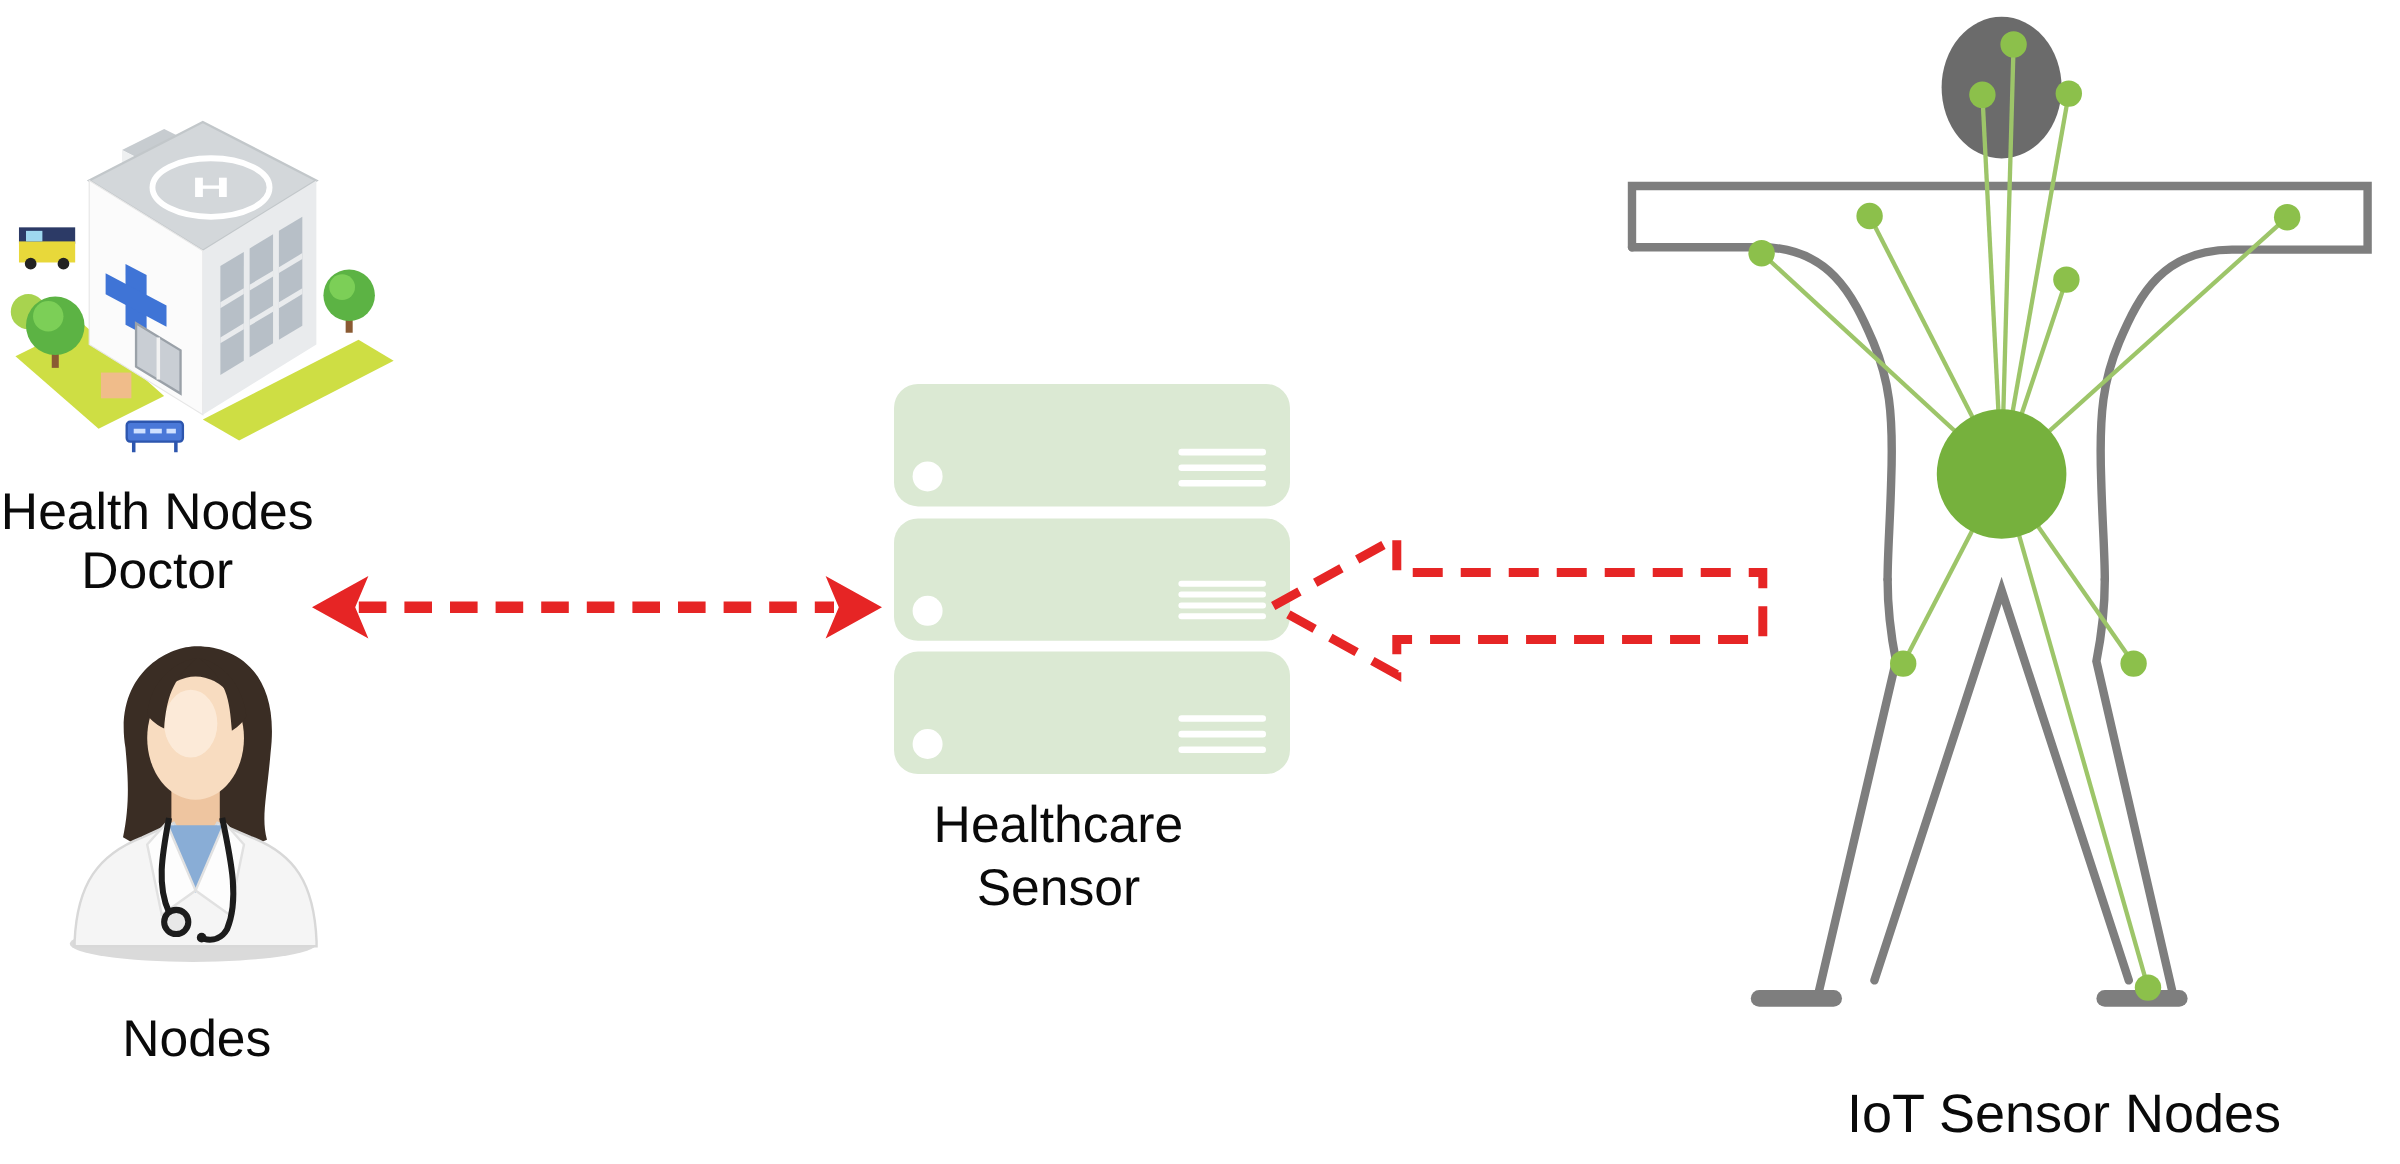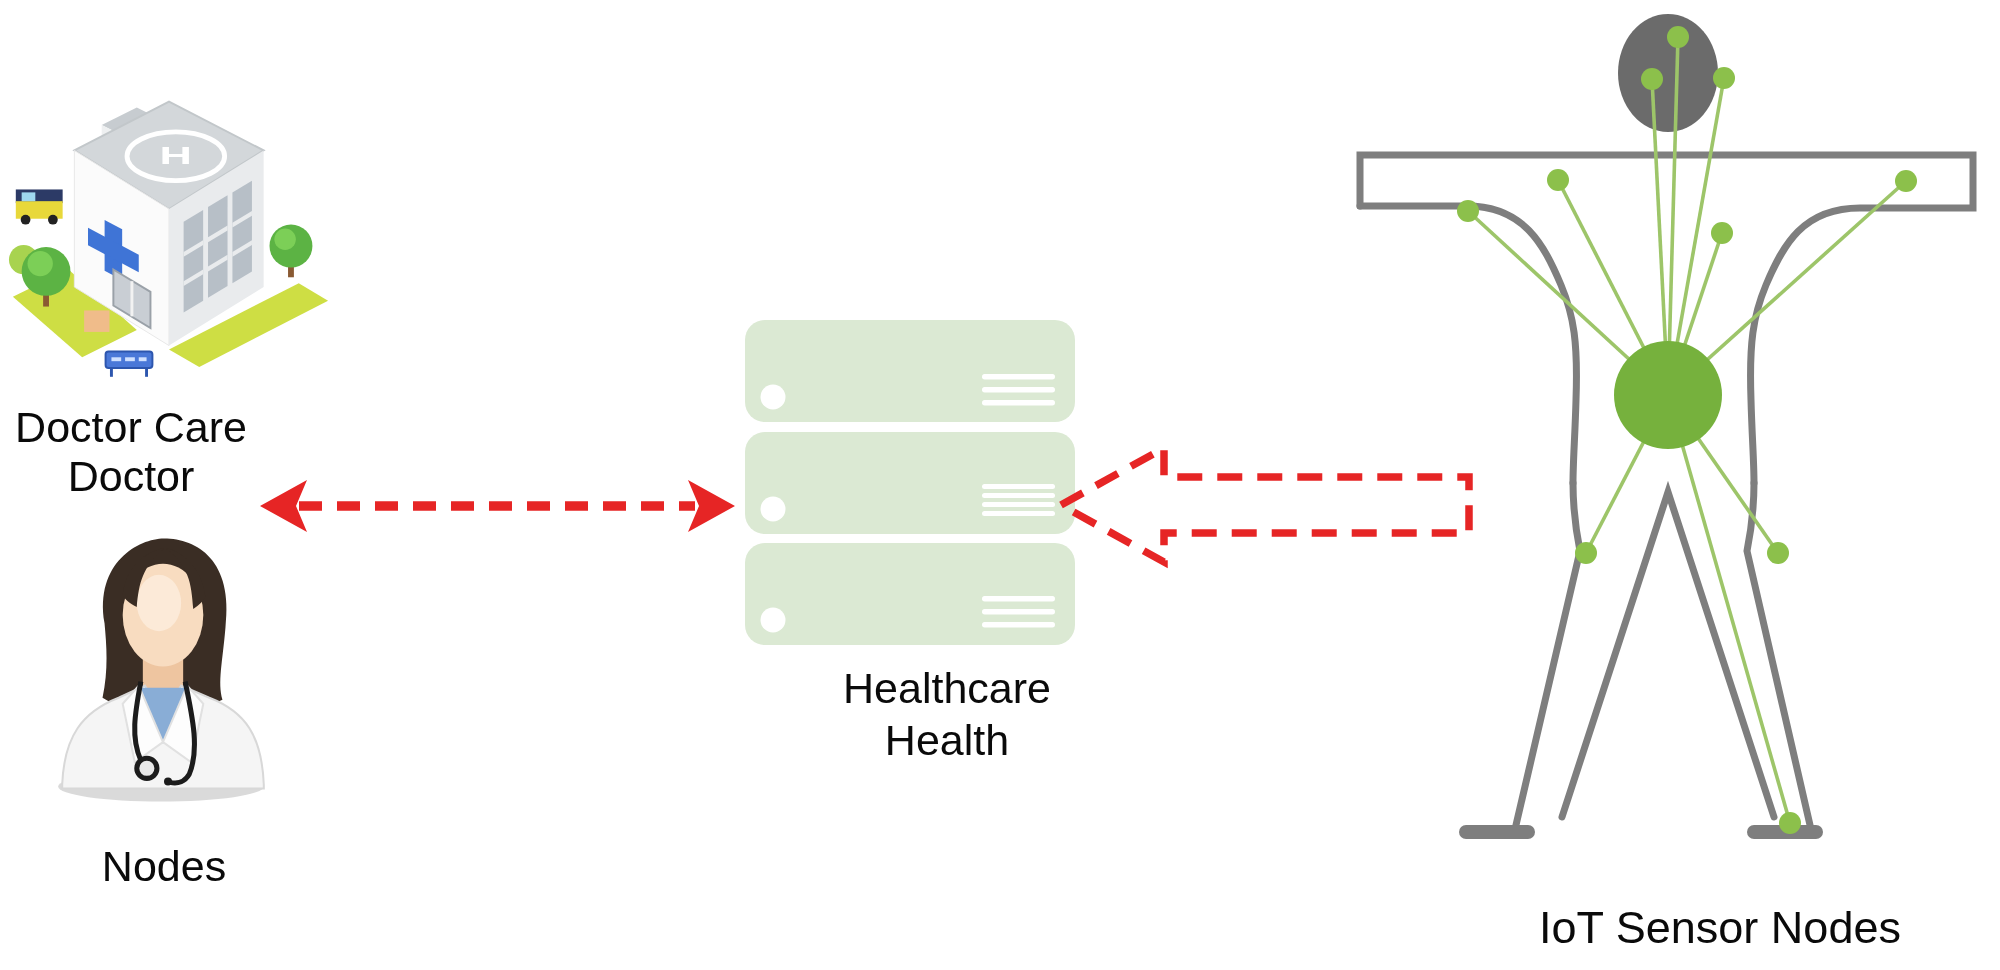--- a/index.html
+++ b/index.html
@@ -86,21 +86,21 @@
           <rect x="120" y="300" width="10" height="4" fill="#cfe0ff"></rect>
           <rect x="134" y="300" width="8" height="4" fill="#cfe0ff"></rect>
           <line x1="106" y1="311" x2="106" y2="320" stroke="#2d56ae" stroke-width="3"></line>
           <line x1="142" y1="311" x2="142" y2="320" stroke="#2d56ae" stroke-width="3"></line>
         </g>
       </g>
     </svg>
   </div>
 
   <div class="abs label" style="left:0px;top:403px;width:262px;">
-    <div>Doctor Care</div>
+    <div>Health Nodes</div>
     <div>Doctor</div>
   </div>
 
   <div class="abs" style="left:38px;top:522px;width:252px;height:288px;">
     <svg width="252" height="288" viewBox="0 0 250 285">
       <ellipse cx="122" cy="262" rx="102" ry="15" fill="#bcbcbc" opacity="0.55"></ellipse>
 
       <path d="M 66,100 C 56,40 100,16 125,16 C 158,16 194,38 186,104 C 183,140 178,158 183,176 L 150,190 L 92,190 L 64,174 C 70,146 68,122 66,100 Z" fill="#3a2d24"></path>
 
       <rect x="104" y="128" width="40" height="44" fill="#eec5a0"></rect>
@@ -151,23 +151,23 @@
       <g>
         <rect x="0" y="223" width="330" height="102" rx="20" fill="#dbe9d3"></rect>
         <circle cx="28" cy="300" r="12.5" fill="#ffffff"></circle>
         <rect x="237" y="276" width="73" height="5.5" rx="2.7" fill="#ffffff"></rect>
         <rect x="237" y="289" width="73" height="5.5" rx="2.7" fill="#ffffff"></rect>
         <rect x="237" y="302" width="73" height="5.5" rx="2.7" fill="#ffffff"></rect>
       </g>
     </svg>
   </div>
 
-  <div class="abs label" style="left:782px;top:662px;width:330px;line-height:52px;">
+  <div class="abs label" style="left:717px;top:662px;width:330px;line-height:52px;">
     <div>Healthcare</div>
-    <div>Health</div>
+    <div>Sensor</div>
   </div>
 
   <div class="abs" style="left:255px;top:468px;width:485px;height:76px;">
     <svg width="485" height="76" viewBox="0 0 485 76">
       <line x1="44" y1="38" x2="440" y2="38" stroke="#e62525" stroke-width="9.5" stroke-dasharray="23 15"></line>
       <path d="M 5,38 L 52,12 L 41,38 L 52,64 Z" fill="#e62525"></path>
       <path d="M 480,38 L 433,12 L 444,38 L 433,64 Z" fill="#e62525"></path>
     </svg>
   </div>
 

